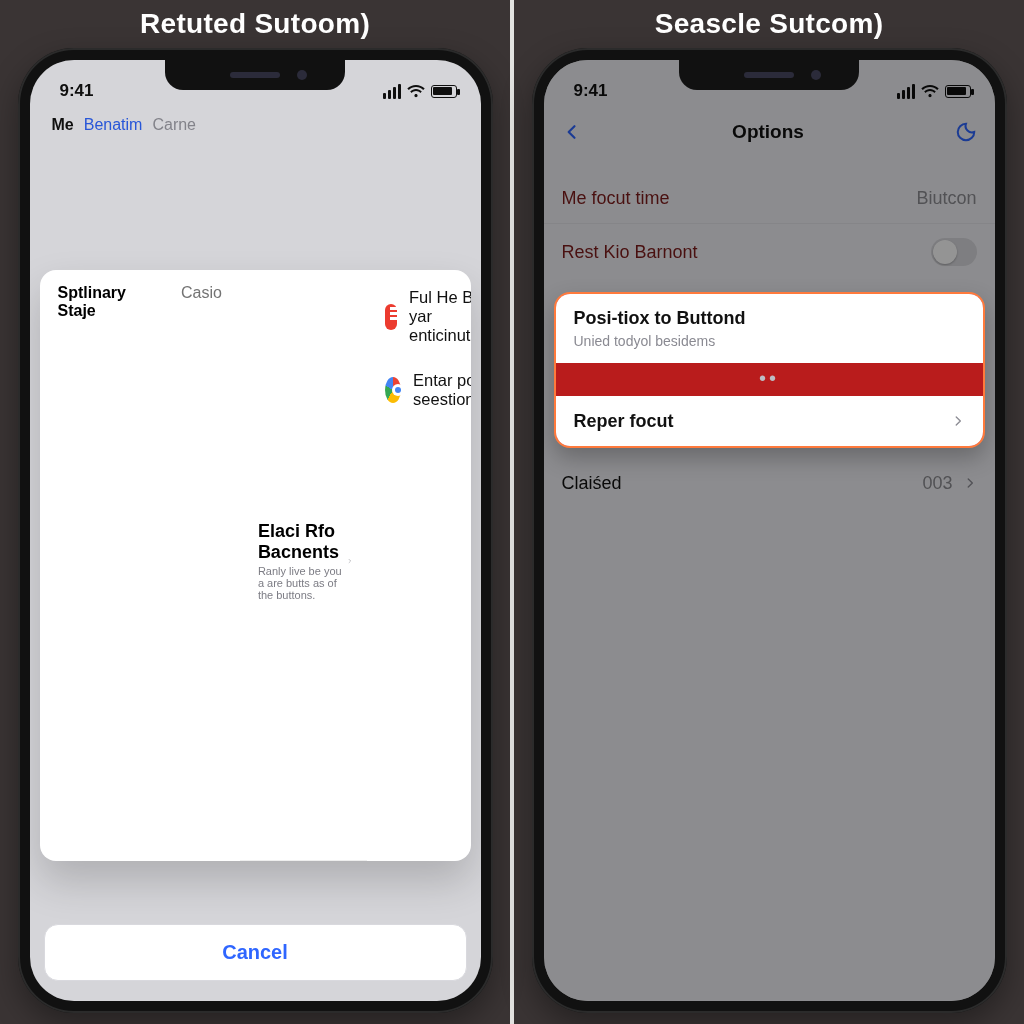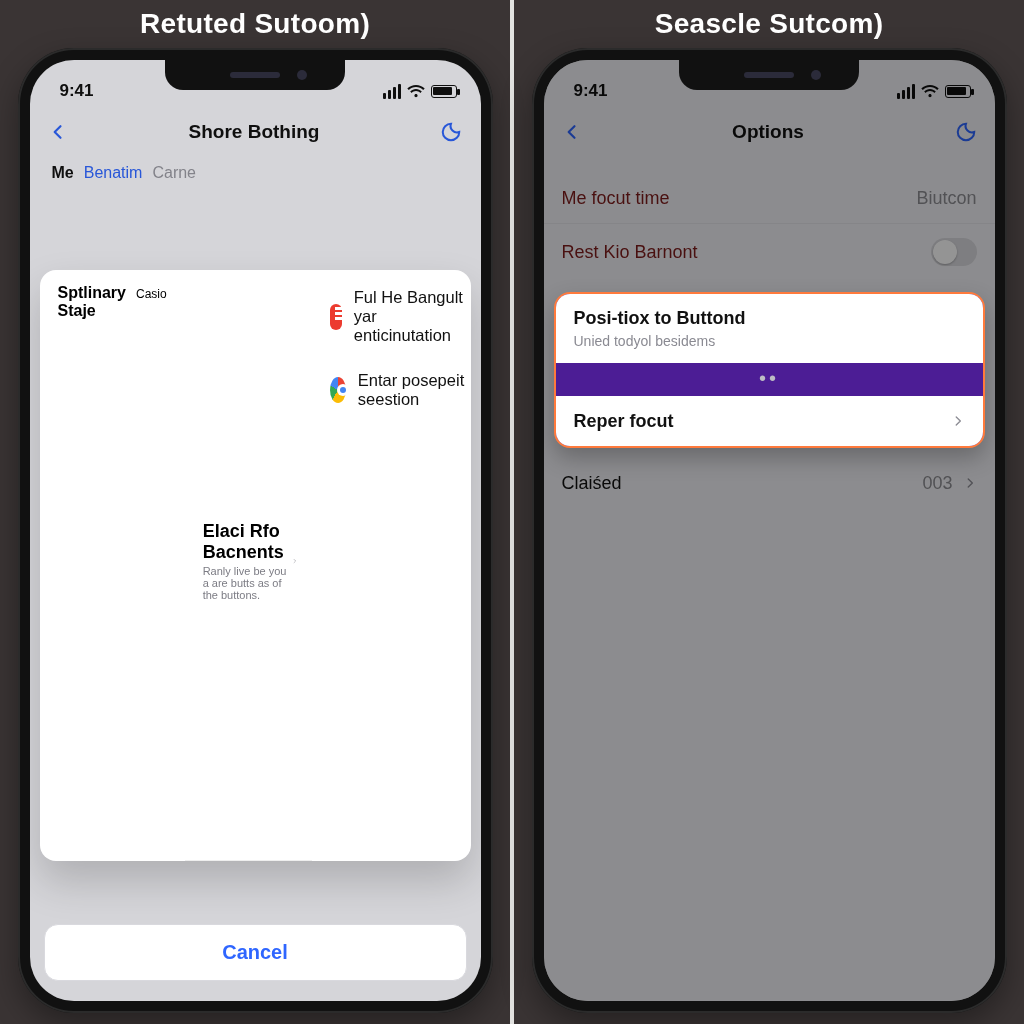--- a/index.html
+++ b/index.html
@@ -83,21 +83,21 @@
     position: absolute; inset: 0; background: rgba(10,10,10,.12);
   }
   .sheet {
     position: absolute; left: 10px; right: 10px; top: 210px; bottom: 140px;
     background: #fff; border-radius: 16px;
     box-shadow: 0 20px 40px rgba(0,0,0,.18);
     display: flex; overflow: hidden;
   }
   .sheet-header { padding: 14px 18px 6px; display: flex; gap: 10px; align-items: baseline;}
   .sheet-header .h1 { font-size: 16px; font-weight: 600; }
-  .sheet-header .h2 { font-size: 12px; color: #000000; }
+  .sheet-header .h2 { font-size: 16px; color: #737373; margin-left: 45px; }
   .sheet .lead-row {
     display:flex; align-items:center; justify-content:space-between;
     padding: 6px 14px 14px 18px; border-bottom: 1px solid #eee;
   }
   .lead-row .lead-title { font-size: 18px; font-weight: 600; }
   .lead-row .lead-sub { font-size: 11px; color: #7c7c84; margin-top: 2px; }
   .opts { padding: 10px 12px; display:flex; flex-direction:column; gap: 10px; }
   .opt { display:flex; align-items:center; gap: 12px; padding: 8px 6px; border-radius: 8px; }
   .opt .text { font-size: 16.5px; color: #111; }
   .app-icon { width: 26px; height: 26px; border-radius: 6px; display:inline-flex; align-items:center; justify-content:center; }
@@ -127,21 +127,21 @@
   .right .dim {
     position:absolute; inset:0; background: rgba(0,0,0,.42); z-index: 5;
     pointer-events:none;
   }
   .right .content { position: relative; z-index: 2; }
   .right .group-plain { margin-top: 18px; }
   .right .group-plain .row { background: transparent; }
   .right .group-plain .row .label { color:#7f1d1d; }
   .highlight-card {
     position: relative; z-index: 10;
-    margin: 12px 10px 10px; background:#4c1d95; border-radius: 16px;
+    margin: 12px 10px 10px; background:#b91c1c; border-radius: 16px;
     border: 2.5px solid #ff7a3c; box-shadow: 0 10px 22px rgba(0,0,0,.25);
     overflow:hidden;
   }
   .highlight-card .row { background:#fff; }
   .dots { color:#bdbdc4; letter-spacing:3px; font-size:20px; text-align:center; padding:4px 0 6px;}
   .toggle {
     width: 46px; height: 28px; background:#d9d9de; border-radius: 14px; position:relative;
   }
   .toggle::after{
     content:""; position:absolute; top:2px; left:2px; width:24px; height:24px; background:#fff;
@@ -179,33 +179,20 @@
                   <i></i>
                   <i></i>
                 </span>
               <svg class="" width="18" height="14" viewBox="0 0 18 14">
                 <path d="M9 13.2c.9 0 1.6-.7 1.6-1.6S9.9 10 9 10s-1.6.7-1.6 1.6.7 1.6 1.6 1.6zM3.2 7.4C4.8 5.9 6.8 5 9 5s4.2.9 5.8 2.4l-1.5 1.5C12.2 7.8 10.7 7.1 9 7.1s-3.2.7-4.3 1.8L3.2 7.4zM.3 4.5C2.6 2.2 5.7 1 9 1s6.4 1.2 8.7 3.5l-1.5 1.5C14.4 4.1 11.8 3.1 9 3.1S3.6 4.1 1.8 6L.3 4.5z" fill="#111"></path>
               </svg>
               <span class="battery"></span>
             </span>
           </div>
 
-          <div class="navbar">
-            <span class="nav-btn">
-              <svg class="chev" viewBox="0 0 24 24">
-                  <path d="M15 5l-7 7 7 7" fill="none" stroke="#2f66ff" stroke-width="2.6" stroke-linecap="round" stroke-linejoin="round"></path>
-                </svg>
-            </span>
-            <span class="title">Shore Bothing</span>
-            <span class="nav-btn">
-              <svg width="22" height="22" viewBox="0 0 24 24">
-                  <path d="M12 3a9 9 0 1 0 9 9 7 7 0 0 1-9-9z" fill="none" stroke="#2f66ff" stroke-width="2.2"></path>
-                </svg>
-            </span>
-          </div>
 
           <div class="peek">
             <span style="font-weight:600">Me</span>
             <span class="accent">Benatim</span>
             <span class="muted">Carne</span>
           </div>
         </div>
 
         <div class="sheet-backdrop"></div>
 

